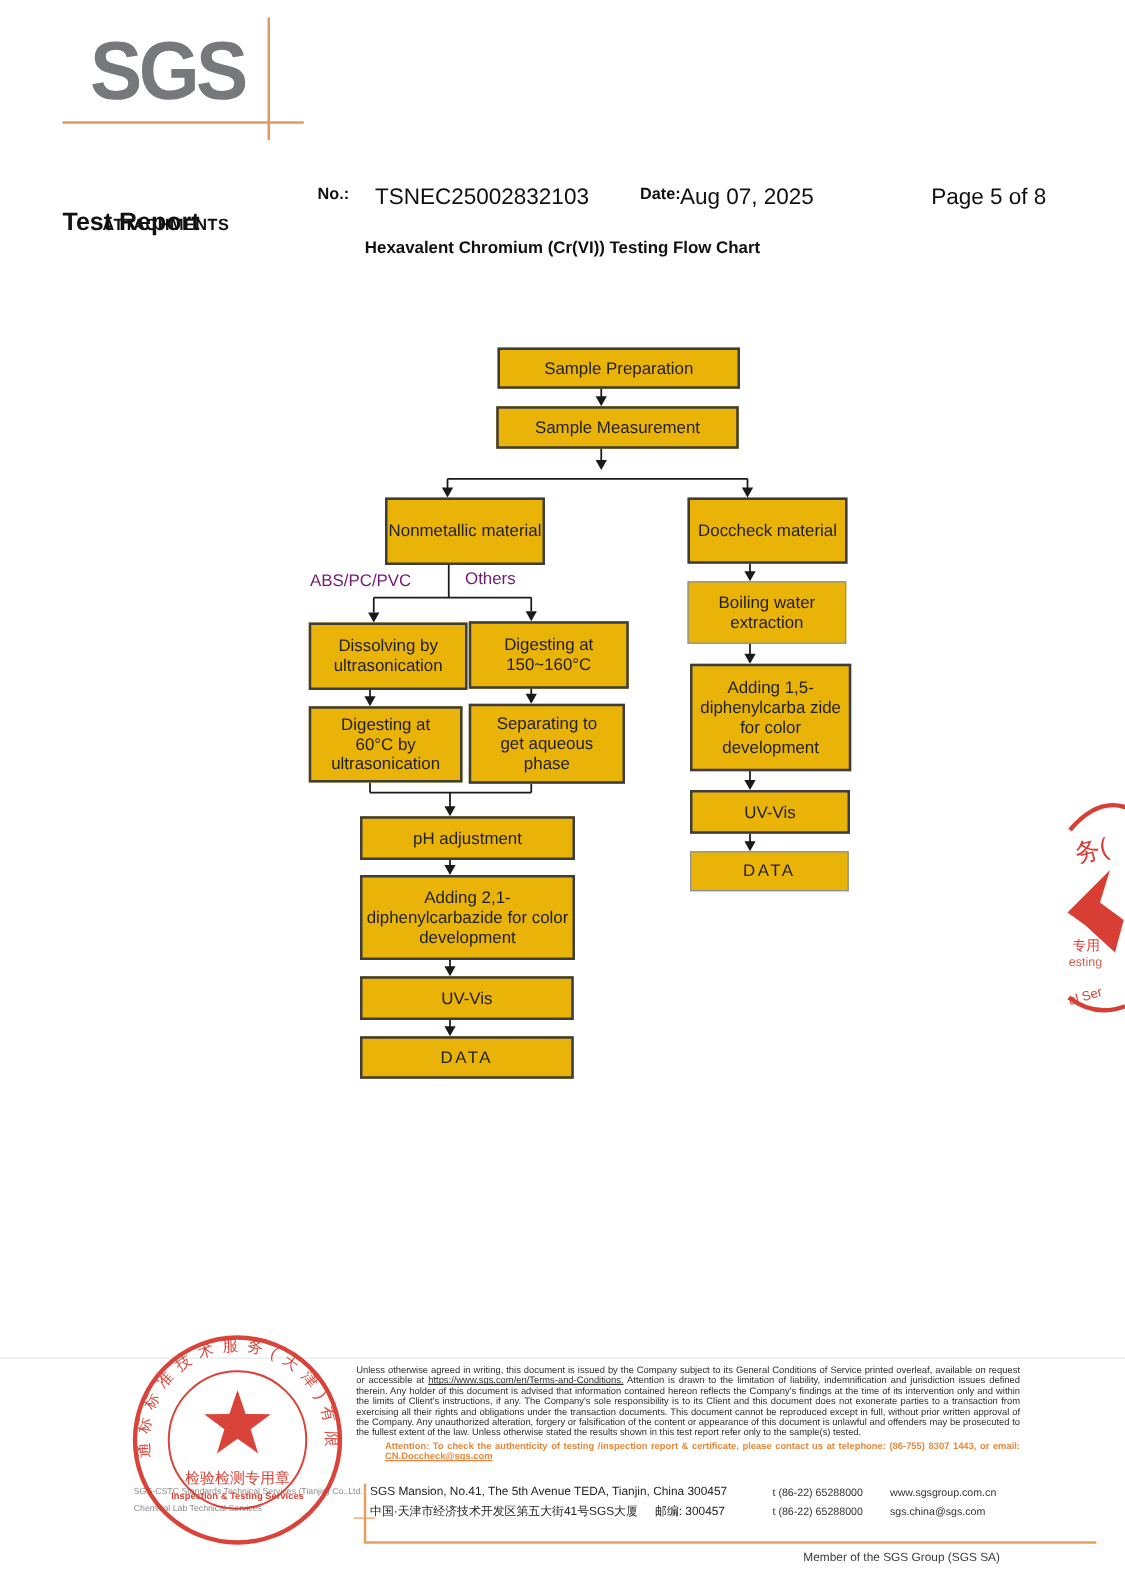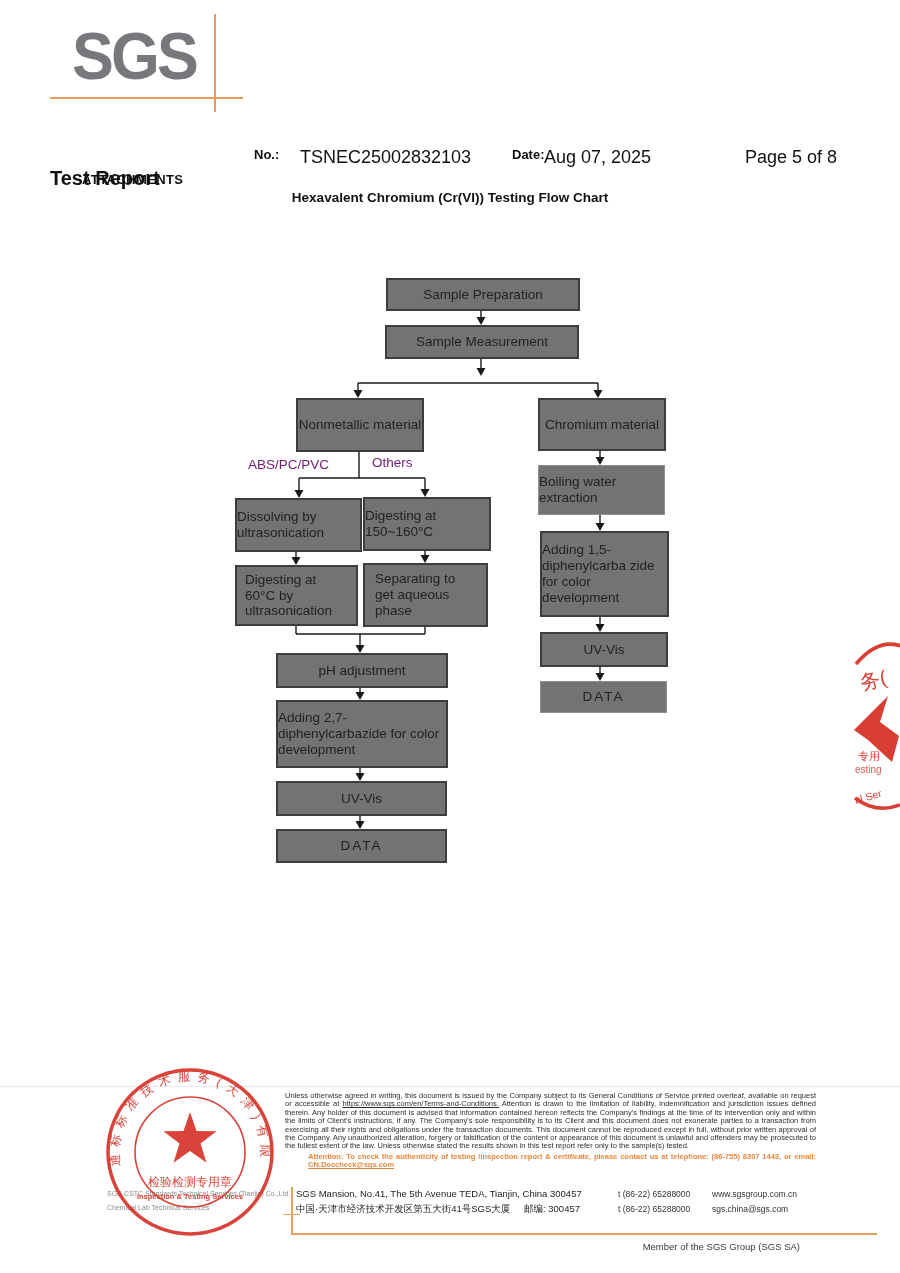--- a/index.html
+++ b/index.html
@@ -14,22 +14,22 @@
   .logo-vline{position:absolute;left:214px;top:14px;width:2px;height:98px;background:#e49a5f;}
 
   .report-title{position:absolute;left:50px;top:144px;font-size:20px;font-weight:bold;margin-top:23px;}
   .attachments{position:absolute;left:82px;top:172px;font-size:13px;font-weight:bold;letter-spacing:.4px;}
   .hlabel{font-size:13px;font-weight:bold;}
   .hvalue{font-size:18px;}
   .flow-title{position:absolute;left:0;top:190px;width:900px;text-align:center;font-size:13.5px;font-weight:bold;}
 
   
   .flowchart{position:absolute;left:0;top:270px;width:900px;height:620px;}
-  .fbox{position:absolute;background:#737373;border:2px solid #3d3d3d;display:flex;align-items:center;
-        justify-content:center;font-size:13.5px;line-height:1.18;color:#222;}
+  .fbox{position:absolute;background:#eab308;border:2px solid #3d3d3d;display:flex;align-items:center;
+        justify-content:center;text-align:center;font-size:13.5px;line-height:1.18;color:#222;margin-left:12px;}
   .fbox.light{border-color:#8f8f8f;border-width:1.5px;}
   .flabel{position:absolute;font-size:13.5px;color:#701a75;}
   svg.connectors{position:absolute;left:0;top:0;pointer-events:none;}
 
   
   .right-stamp{position:absolute;left:852px;top:634px;width:48px;height:186px;}
 
   
   .footer-divider{position:absolute;left:0;top:1086px;width:900px;height:1px;background:#e9e9e9;}
   .gray-co{position:absolute;font-size:7px;color:#8c8c8c;white-space:nowrap;}
@@ -106,32 +106,32 @@
       <polygon points="595.5,187 604.5,187 600,195"></polygon>
       <polygon points="595.5,253 604.5,253 600,261"></polygon>
       <polygon points="595.5,354 604.5,354 600,362"></polygon>
       <polygon points="595.5,403 604.5,403 600,411"></polygon>
     </g>
   </svg>
 
   <div class="fbox" style="left:386px;top:8px;width:190px;height:29px;">Sample Preparation</div>
   <div class="fbox" style="left:385px;top:55px;width:190px;height:30px;">Sample Measurement</div>
   <div class="fbox" style="left:296px;top:128px;width:124px;height:50px;">Nonmetallic material</div>
-  <div class="fbox" style="left:538px;top:128px;width:124px;height:49px;">Chromium material</div>
+  <div class="fbox" style="left:538px;top:128px;width:124px;height:49px;">Doccheck material</div>
 
   <div class="flabel" style="left:248px;top:187px;">ABS/PC/PVC</div>
   <div class="flabel" style="left:372px;top:185px;">Others</div>
 
   <div class="fbox" style="left:235px;top:228px;width:123px;height:50px;">Dissolving by ultrasonication</div>
   <div class="fbox" style="left:363px;top:227px;width:124px;height:50px;">Digesting at 150~160°C</div>
   <div class="fbox" style="left:235px;top:295px;width:123px;height:61px;padding:0 8px;box-sizing:border-box;">Digesting at 60°C by ultrasonication</div>
   <div class="fbox" style="left:363px;top:293px;width:125px;height:64px;padding:0 10px;box-sizing:border-box;">Separating to get aqueous phase</div>
 
   <div class="fbox" style="left:276px;top:383px;width:168px;height:31px;">pH adjustment</div>
-  <div class="fbox" style="left:276px;top:430px;width:168px;height:64px;">Adding 2,7-diphenylcarbazide for color development</div>
+  <div class="fbox" style="left:276px;top:430px;width:168px;height:64px;">Adding 2,1-diphenylcarbazide for color development</div>
   <div class="fbox" style="left:276px;top:511px;width:167px;height:31px;">UV-Vis</div>
   <div class="fbox" style="left:276px;top:559px;width:167px;height:30px;letter-spacing:2px;">DATA</div>
 
   <div class="fbox light" style="left:538px;top:195px;width:125px;height:48px;">Boiling water extraction</div>
   <div class="fbox" style="left:540px;top:261px;width:125px;height:82px;">Adding 1,5-diphenylcarba zide for color development</div>
   <div class="fbox" style="left:540px;top:362px;width:124px;height:31px;">UV-Vis</div>
   <div class="fbox light" style="left:540px;top:411px;width:125px;height:30px;letter-spacing:2px;">DATA</div>
 </div>
 
 <div class="right-stamp">

